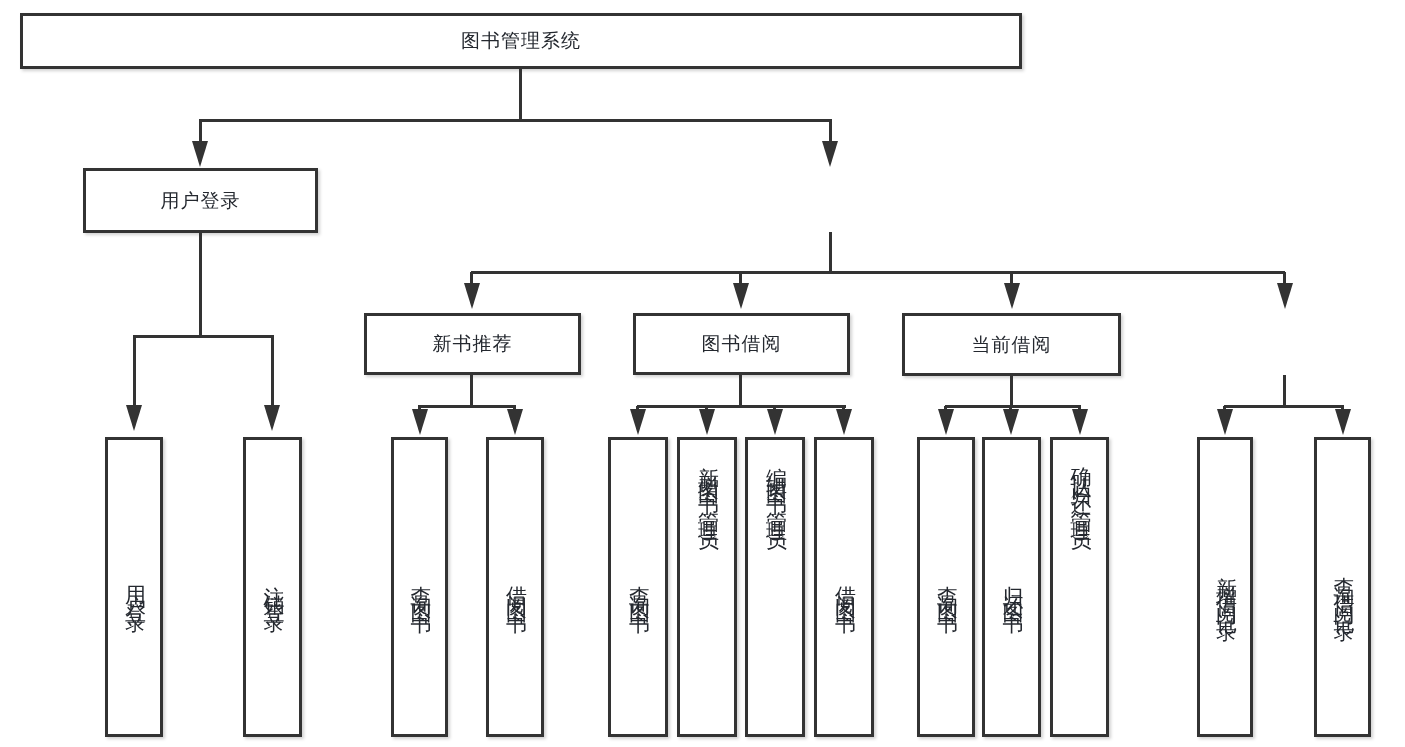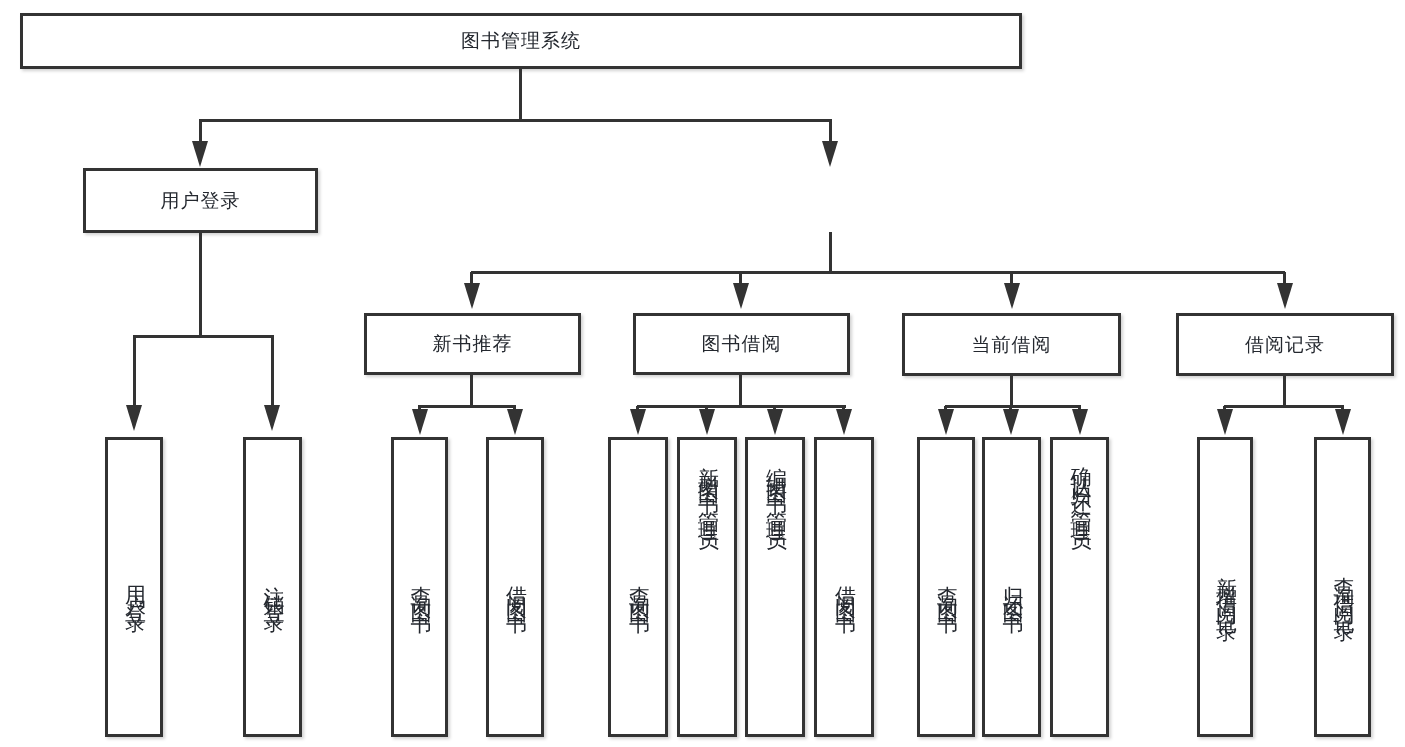--- a/index.html
+++ b/index.html
@@ -80,23 +80,20 @@
 
   <div class="node h-node" style="left:633px;top:313px;width:217px;height:62px">
     <span>图书借阅</span>
   </div>
   <div class="node h-node" style="left:364px;top:313px;width:217px;height:62px">
     <span>新书推荐</span>
   </div>
   <div class="node h-node" style="left:902px;top:313px;width:219px;height:63px">
     <span>当前借阅</span>
   </div>
-  <div class="node h-node" style="left:1176px;top:313px;width:218px;height:63px">
-    <span>借阅记录</span>
-  </div>
 
   <div class="vline" style="left:470px;top:375px;height:32px"></div>
   <div class="hline" style="left:418px;top:405px;width:98px"></div>
   <div class="vline" style="left:418px;top:406px;height:6px"></div>
   <div class="arrow-down" style="left:412px;top:409px"></div>
   <div class="vline" style="left:513px;top:406px;height:6px"></div>
   <div class="arrow-down" style="left:507px;top:409px"></div>
 
   <div class="vline" style="left:739px;top:375px;height:32px"></div>
   <div class="hline" style="left:637px;top:405px;width:209px"></div>

